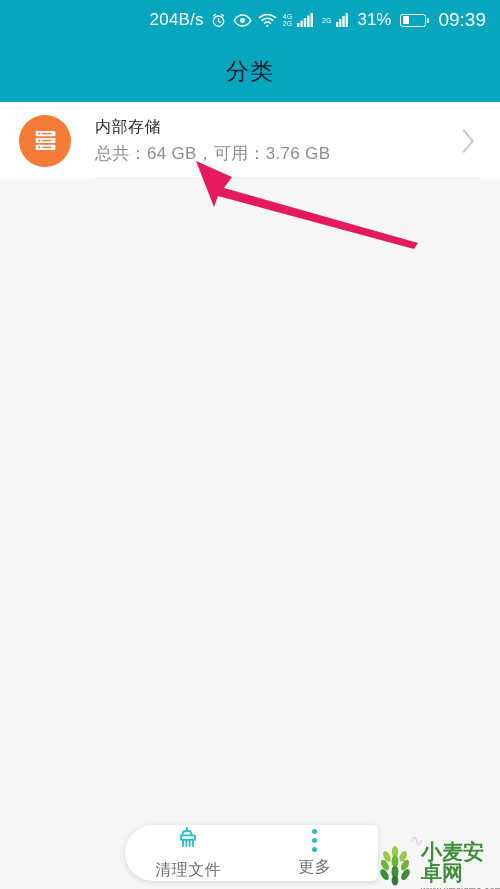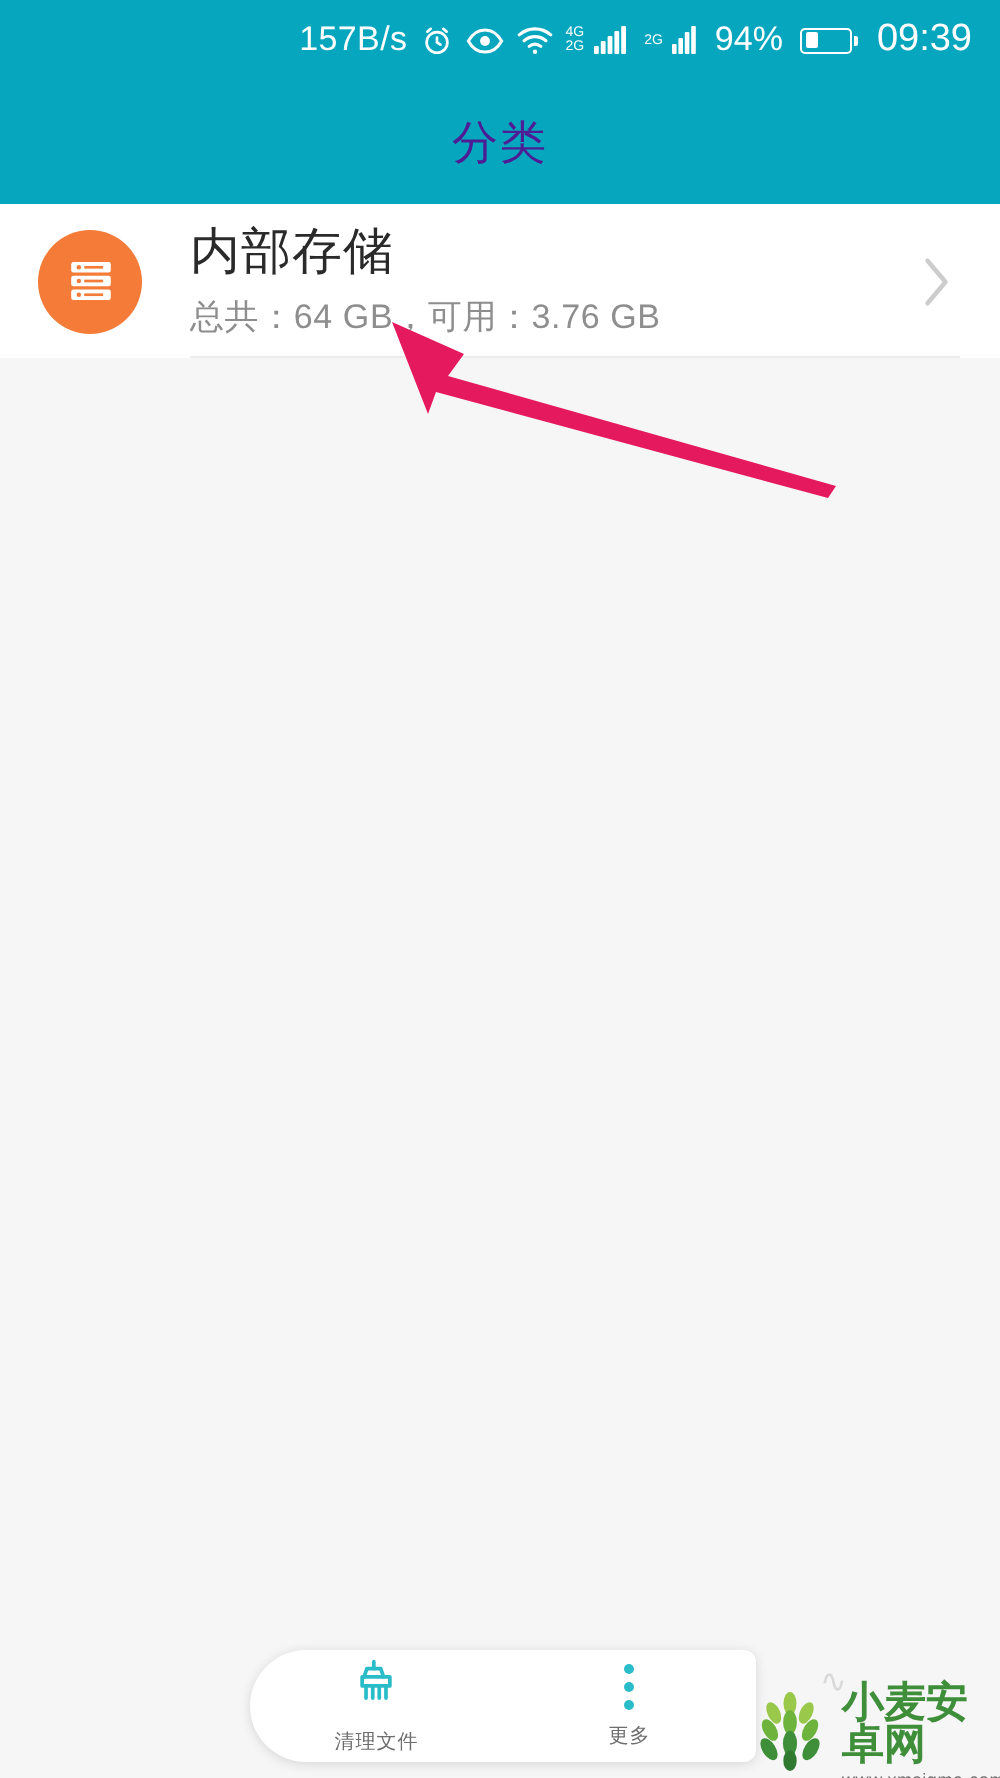--- a/index.html
+++ b/index.html
@@ -113,21 +113,21 @@
   .tab {
     flex: 1;
     display: flex;
     align-items: center;
     justify-content: center;
     position: relative;
     cursor: pointer;
   }
   .tab-label {
     font-size: 23px;
-    color: #4c1d95;
+    color: #0f172a;
     letter-spacing: 1px;
   }
   .tab.active .tab-label { color: #ffffff; }
   .tab.active::after {
     content: "";
     position: absolute;
     left: 50%;
     transform: translateX(-50%);
     bottom: 0;
     width: 166px;
@@ -165,21 +165,21 @@
   .icon-green  { background: #3ec359; }
   .item-text {
     margin-left: 24px;
     display: flex;
     flex-direction: column;
     justify-content: center;
     flex: 1;
     min-width: 0;
   }
   .item-title {
-    font-size: 25px;
+    font-size: 16px;
     color: #2a2a2a;
     line-height: 1.25;
     letter-spacing: 0.5px;
   }
   .item-sub {
     font-size: 17px;
     color: #8e8e8e;
     margin-top: 5px;
     letter-spacing: 0.3px;
   }
@@ -226,21 +226,21 @@
   .bottom-action {
     flex: 1;
     display: flex;
     flex-direction: column;
     align-items: center;
     justify-content: center;
     gap: 5px;
     cursor: pointer;
   }
   .bottom-label {
-    font-size: 10px;
+    font-size: 16px;
     color: #6e6e6e;
     letter-spacing: 0.5px;
   }
   .dots {
     display: flex;
     flex-direction: column;
     gap: 4px;
     align-items: center;
     height: 24px;
     justify-content: center;
@@ -288,21 +288,21 @@
   }
 </style>
 </head>
 <body>
 
 <div class="phone">
 
   <div class="statusbar">
     <div class="sb-group">
 
-      <span class="sb-text">157B/s</span>
+      <span class="sb-text">204B/s</span>
 
       <span class="sb-icon">
         <svg width="17" height="17" viewBox="0 0 24 24" fill="none" stroke="#ffffff" stroke-width="1.9">
           <circle cx="12" cy="13" r="7.3"></circle>
           <path d="M12 9.6V13l2.4 1.6" stroke-linecap="round"></path>
           <path d="M5.2 5.4 7.6 3.4M18.8 5.4 16.4 3.4" stroke-linecap="round"></path>
         </svg>
       </span>
 
       <span class="sb-icon">
@@ -340,21 +340,21 @@
       </span>
       <span class="sb-icon">
         <svg width="14" height="14" viewBox="0 0 14 14" fill="#ffffff">
           <rect x="0" y="9" width="2.3" height="5" rx="0.5"></rect>
           <rect x="3.2" y="6" width="2.3" height="8" rx="0.5"></rect>
           <rect x="6.4" y="3" width="2.3" height="11" rx="0.5"></rect>
           <rect x="9.6" y="0" width="2.3" height="14" rx="0.5"></rect>
         </svg>
       </span>
 
-      <span class="sb-pct">94%</span>
+      <span class="sb-pct">31%</span>
 
       <span class="battery">
         <span class="battery-fill" style="width: 24%;"></span>
       </span>
 
       <span class="sb-time">09:39</span>
     </div>
   </div>
 
   <div class="tabbar">

